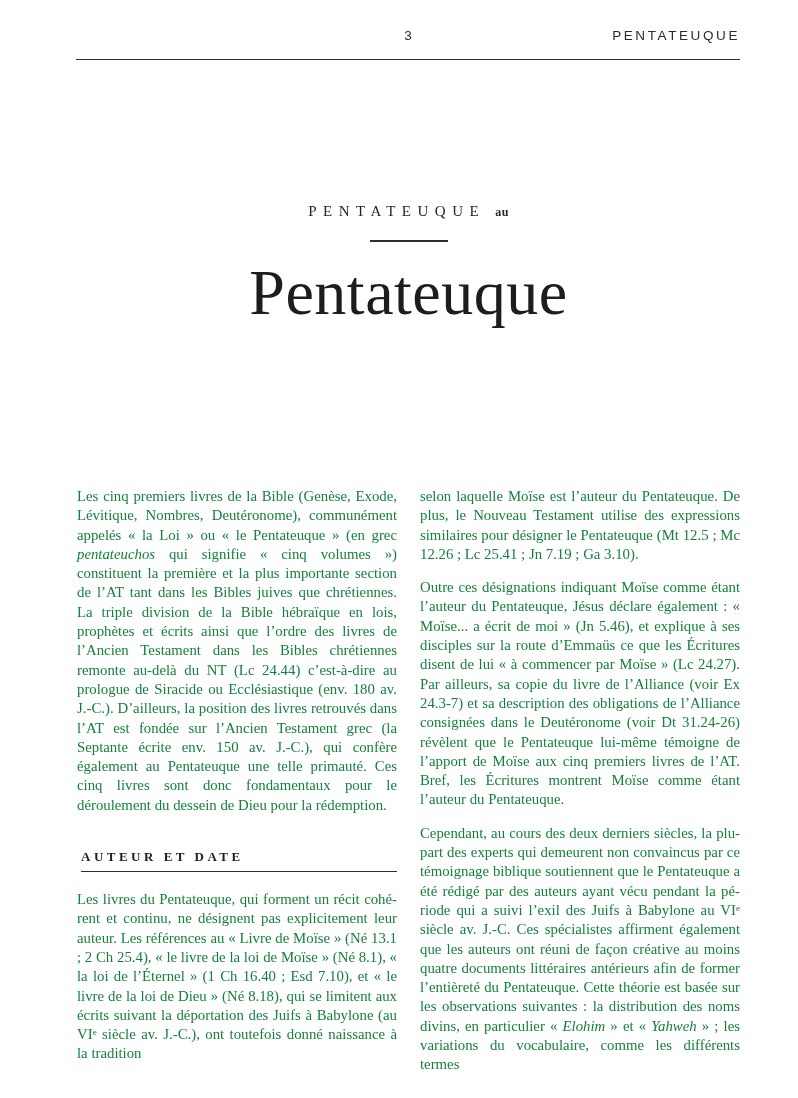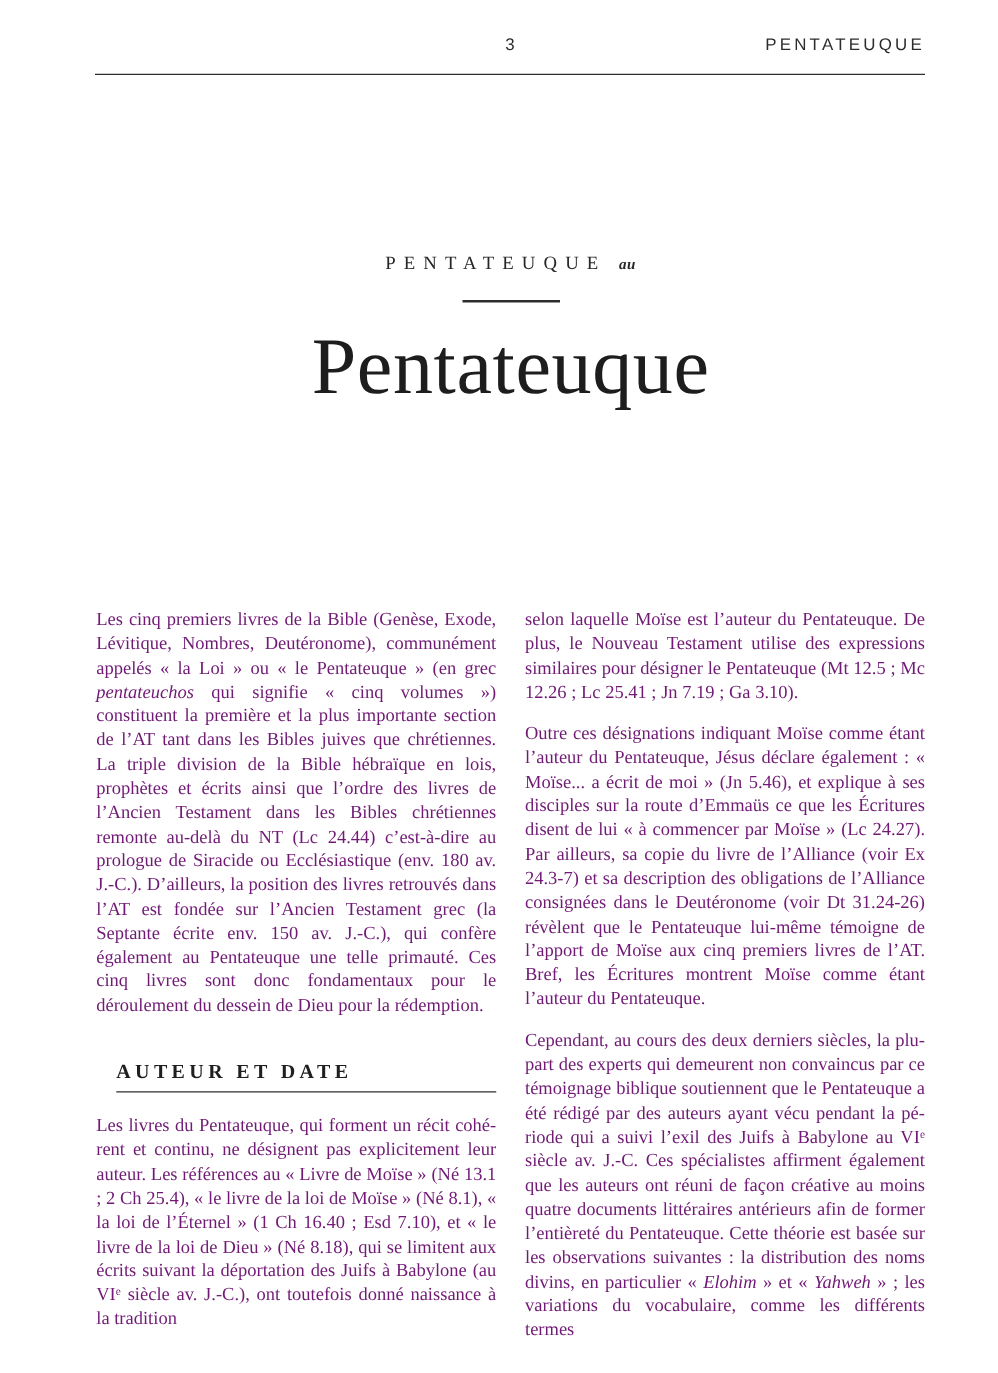--- a/index.html
+++ b/index.html
@@ -55,21 +55,20 @@
     width: 663px;
     text-align: center;
     font-size: 15px;
     color: #262626;
   }
   .kicker-main {
     letter-spacing: 6.5px;
     font-weight: 500;
   }
   .kicker-particle {
-    font-style: italic;
     font-weight: bold;
     font-size: 12px;
     letter-spacing: 0.5px;
     margin-left: 10px;
   }
   .kicker-rule {
     position: absolute;
     top: 240px;
     left: 370px;
     width: 78px;
@@ -102,36 +101,36 @@
   }
   .col {
     width: 320px;
     flex: 0 0 320px;
   }
   .body-para {
     margin: 0 0 14px 0;
     font-size: 14.8px;
     line-height: 19.3px;
     text-align: justify;
-    color: #701a75;
+    color: #15803d;
   }
   .body-para:last-child { margin-bottom: 0; }
   .body-para i { font-style: italic; }
   .body-para sup {
     font-size: 0.62em;
     line-height: 0;
     vertical-align: baseline;
     position: relative;
     top: -0.45em;
   }
   .section-heading {
-    margin: 34px 0 18px 16px;
+    margin: 34px 0 18px 4px;
     padding-bottom: 6px;
     border-bottom: 1.4px solid #2e2e2e;
-    font-size: 16px;
+    font-size: 13px;
     font-weight: bold;
     letter-spacing: 3.5px;
     color: #1f1f1f;
   }
 </style>
 </head>
 <body>
 
 <div class="page">
 

